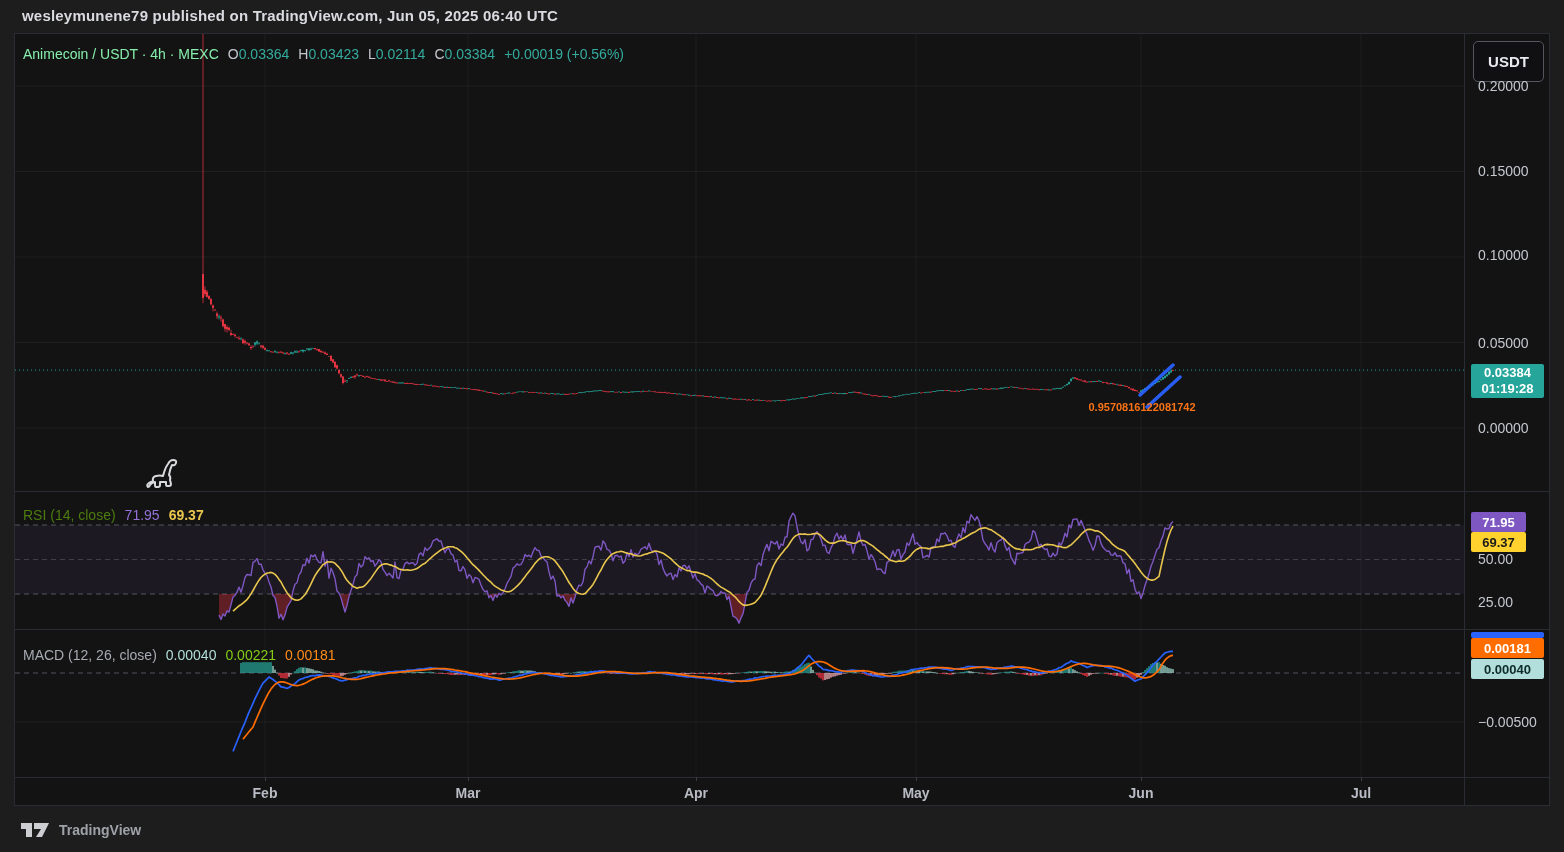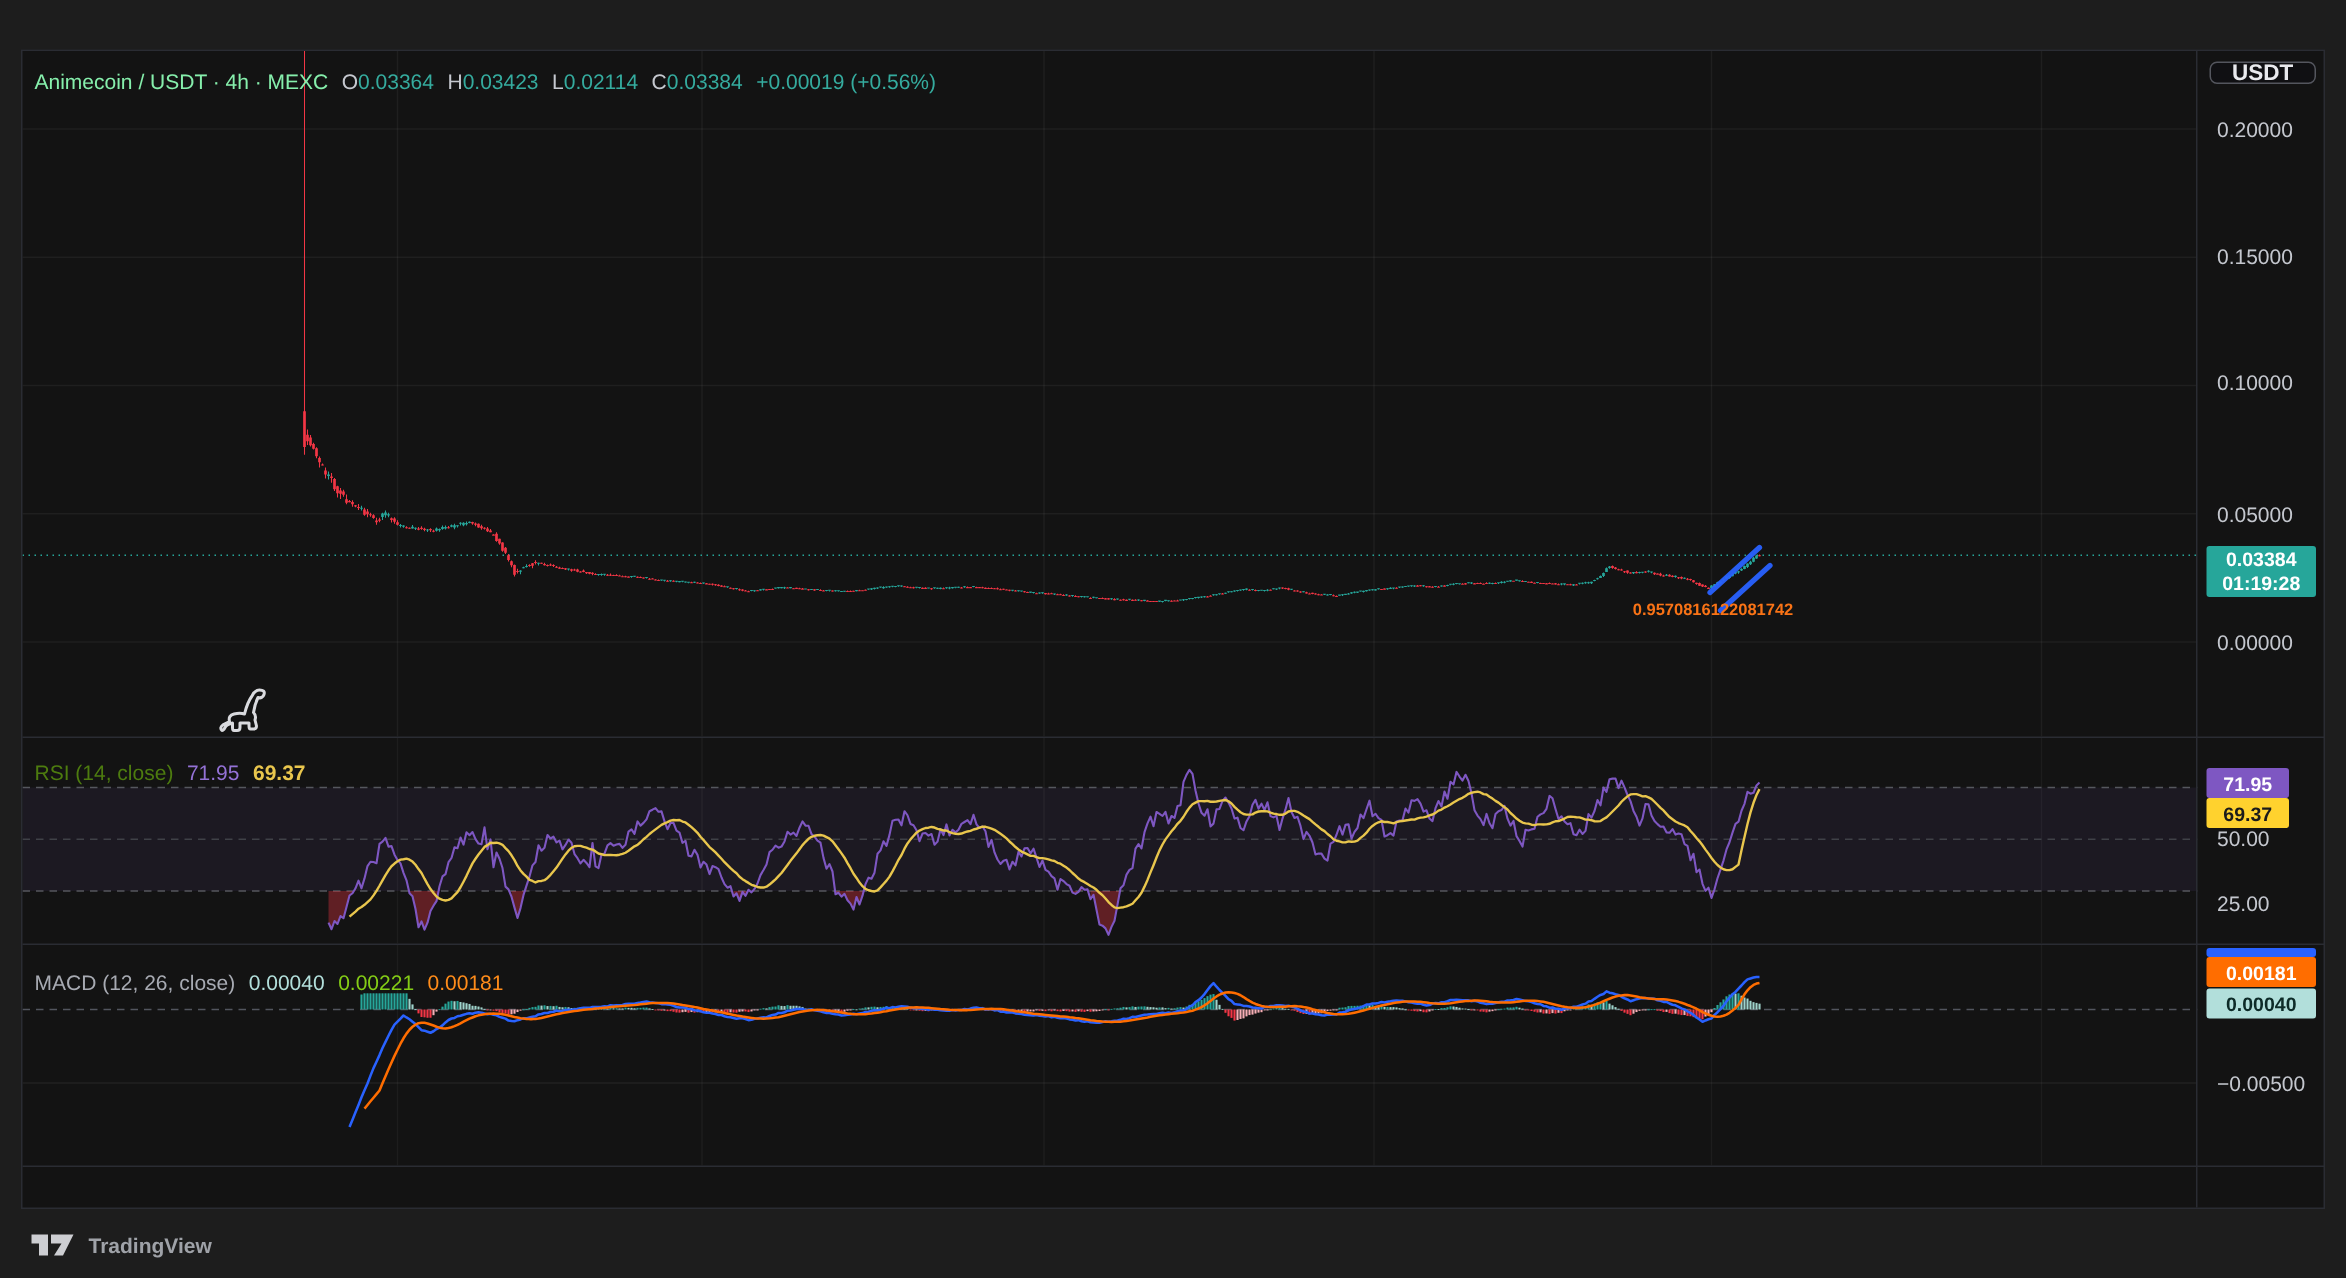--- a/index.html
+++ b/index.html
@@ -9,39 +9,40 @@
   .chart-frame{position:absolute;left:14px;top:33px;width:1536px;height:773px;background:#131313;
                border:1px solid #2a2c33;box-sizing:border-box;}
   .plot-area{position:absolute;left:0;top:0;width:1450px;height:771px;}
   svg.pane{position:absolute;left:0;display:block;}
   .sep{position:absolute;left:0;width:1535px;height:1px;background:#2a2c33;}
   .legend{position:absolute;display:flex;gap:9px;font-size:14px;align-items:baseline;white-space:nowrap;}
   .legend .title{color:#86efac;}
   .legend .lbl{color:#c5c8cf;}
   .legend .val{color:#35ab9e;}
   .scale-col{position:absolute;left:1449px;top:0;width:86px;height:771px;border-left:1px solid #2a2c33;}
-  .currency-btn{position:absolute;left:8px;top:7px;width:71px;height:15px;background:#101013;border:1.5px solid #54565e;
+  .currency-btn{position:absolute;left:8px;top:7px;width:71px;height:41px;background:#101013;border:1.5px solid #54565e;
                 border-radius:5px;color:#e9eaee;font-size:15px;font-weight:600;display:flex;align-items:center;
                 justify-content:center;font-family:inherit;cursor:pointer;}
   .tick{position:absolute;left:13px;font-size:14px;color:#c4c7ce;height:16px;line-height:16px;}
   .badge{position:absolute;left:6px;width:73px;border-radius:2px;font-size:13px;font-weight:600;
          display:flex;flex-direction:column;align-items:center;justify-content:center;}
   .time-axis{position:absolute;left:0;top:743px;width:1450px;height:28px;}
   .month{position:absolute;top:8px;transform:translateX(-50%);font-size:14px;font-weight:600;color:#b9bcc4;}
   .mtick{position:absolute;top:0;width:1px;height:4px;background:#3a3d46;}
   .float-label{position:absolute;transform:translateX(-50%);font-size:11px;color:#f97316;font-weight:700;}
   .footer{position:absolute;left:20px;top:820px;display:flex;align-items:center;gap:9px;}
   .footer .brand{font-size:14px;font-weight:600;color:#9fa2a8;}
   .dino{position:absolute;}
 </style>
 </head>
 <body>
 
 <div class="page">
 
+  <div class="publish-bar">wesleymunene79 published on TradingView.com, Jun 05, 2025 06:40 UTC</div>
 
   <div class="chart-frame">
     <div class="plot-area">
 
       <svg class="pane" id="price-svg" style="top:0" width="1450" height="457">
           <line x1="250" y1="0" x2="250" y2="457" stroke="rgba(255,255,255,0.05)"></line>
           <line x1="453" y1="0" x2="453" y2="457" stroke="rgba(255,255,255,0.05)"></line>
           <line x1="681" y1="0" x2="681" y2="457" stroke="rgba(255,255,255,0.05)"></line>
           <line x1="901" y1="0" x2="901" y2="457" stroke="rgba(255,255,255,0.05)"></line>
           <line x1="1126" y1="0" x2="1126" y2="457" stroke="rgba(255,255,255,0.05)"></line>
@@ -587,20 +588,34 @@
         <span style="color:#e9c64d;font-weight:600">69.37</span>
       </div>
 
       <div class="legend" style="left:8px;top:613px">
         <span style="color:#a7aab2">MACD (12, 26, close)</span>
         <span style="color:#b2dfdb">0.00040</span>
         <span style="color:#84cc16">0.00221</span>
         <span style="color:#ff8c1a">0.00181</span>
       </div>
 
+      <div class="time-axis">
+        <div class="mtick" style="left:250px"></div>
+        <div class="mtick" style="left:453px"></div>
+        <div class="mtick" style="left:681px"></div>
+        <div class="mtick" style="left:901px"></div>
+        <div class="mtick" style="left:1126px"></div>
+        <div class="mtick" style="left:1346px"></div>
+        <span class="month" style="left:250px">Feb</span>
+        <span class="month" style="left:453px">Mar</span>
+        <span class="month" style="left:681px">Apr</span>
+        <span class="month" style="left:901px">May</span>
+        <span class="month" style="left:1126px">Jun</span>
+        <span class="month" style="left:1346px">Jul</span>
+      </div>
     </div>
 
     <div class="scale-col">
       <button class="currency-btn">USDT</button>
 
       <span class="tick" style="top:44px">0.20000</span>
       <span class="tick" style="top:129px">0.15000</span>
       <span class="tick" style="top:213px">0.10000</span>
       <span class="tick" style="top:301px">0.05000</span>
       <span class="tick" style="top:386px">0.00000</span>

